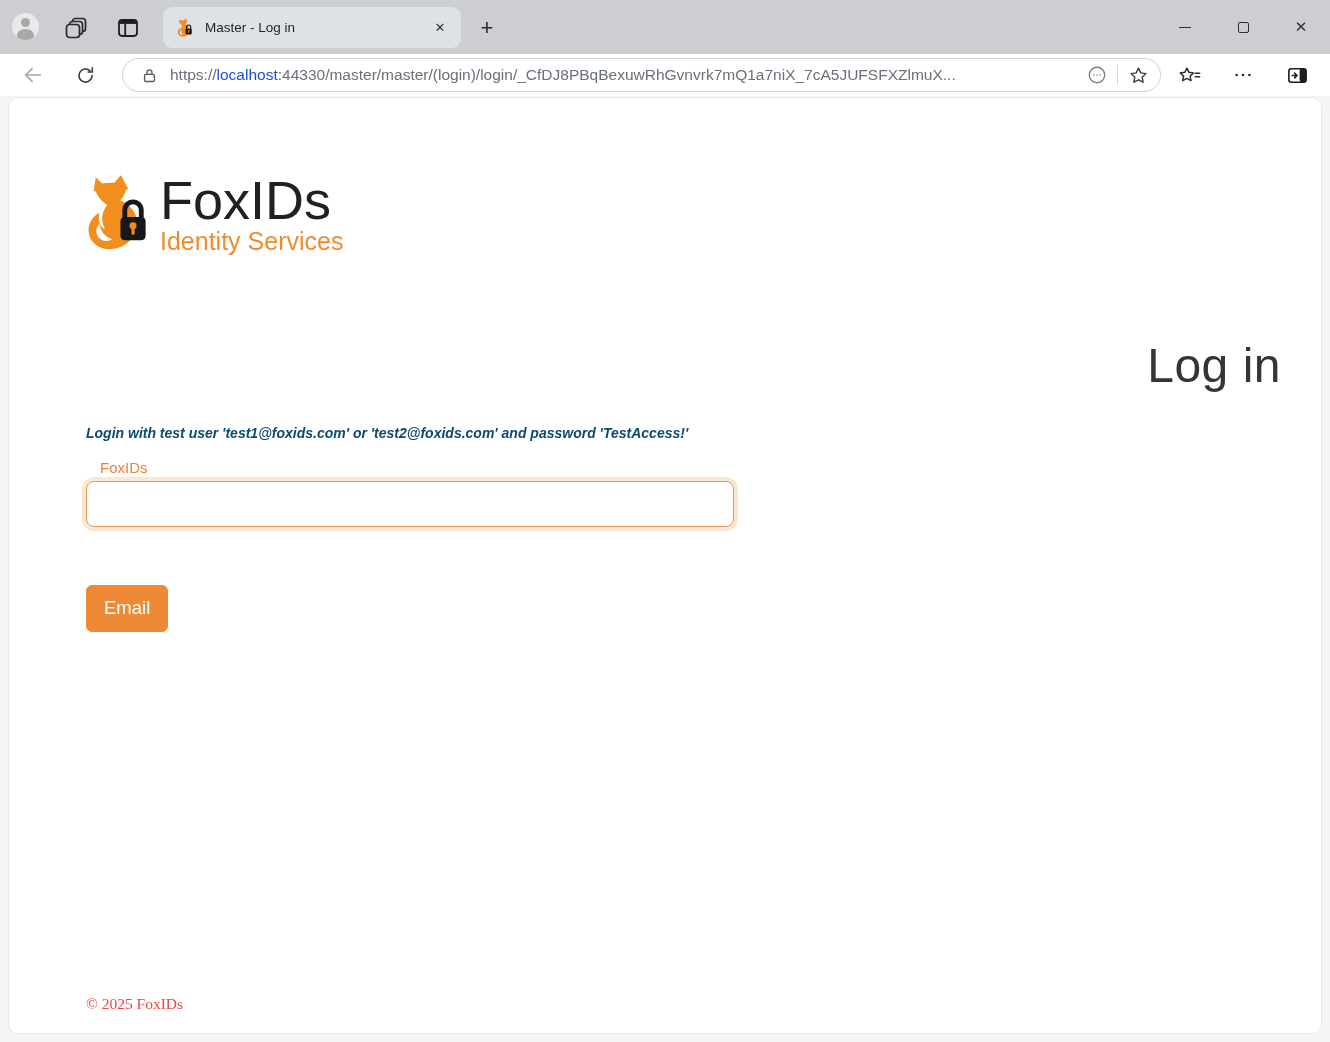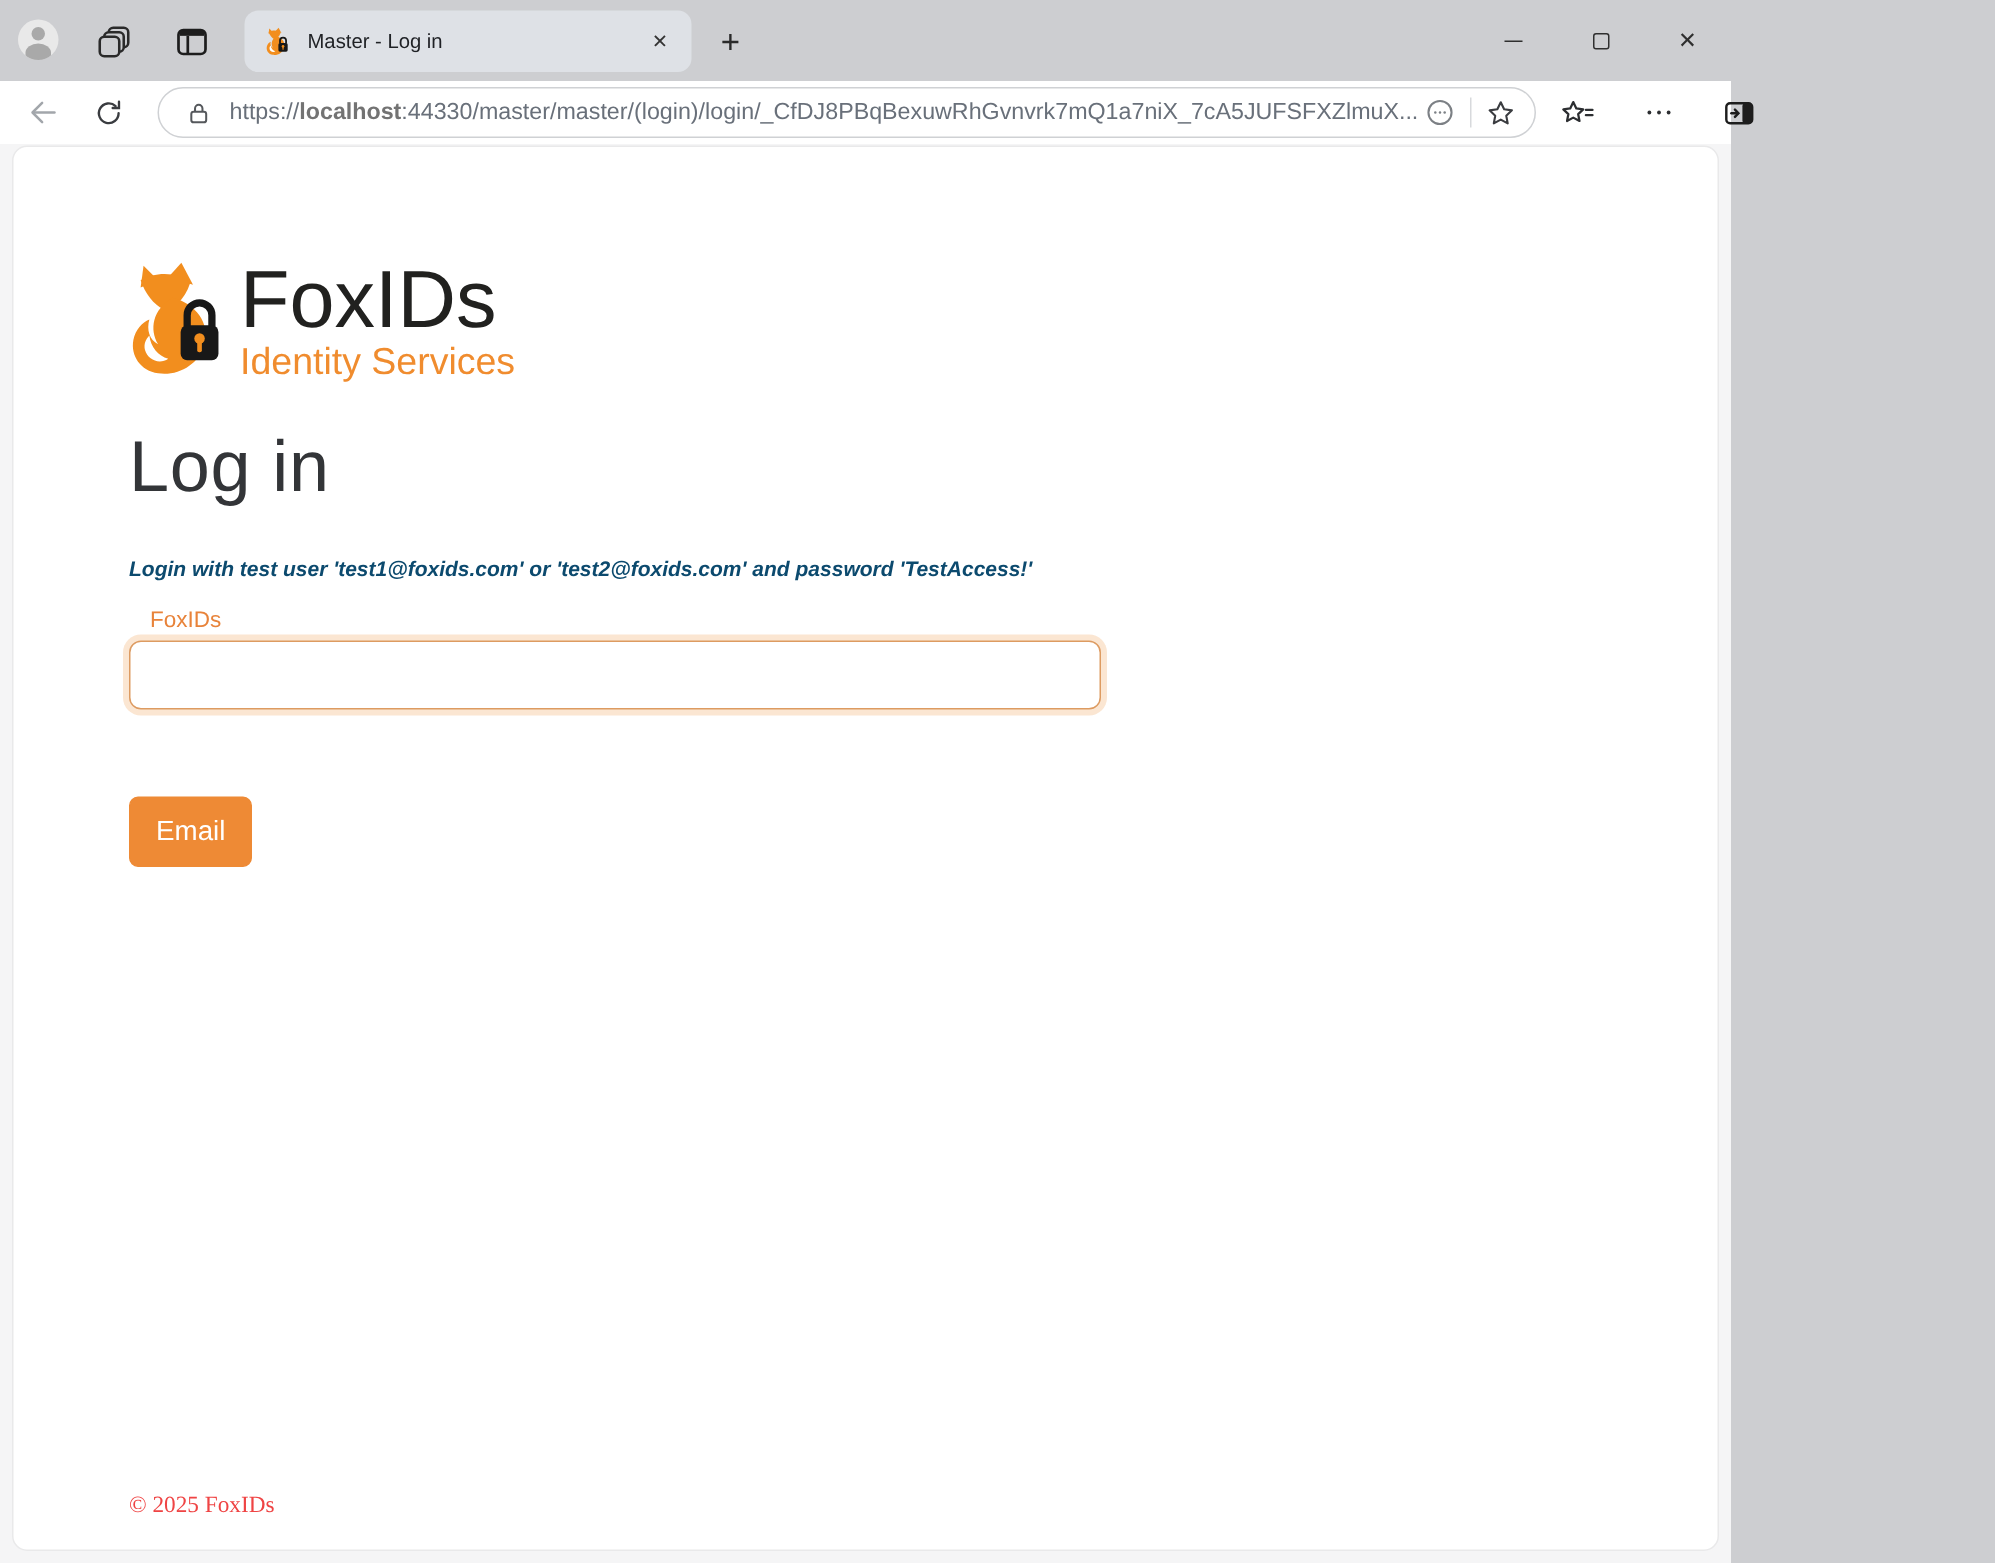--- a/index.html
+++ b/index.html
@@ -1,19 +1,19 @@
 <!DOCTYPE html>
 <html><head>
 <meta charset="utf-8">
 <style>
   * { margin:0; padding:0; box-sizing:border-box; }
   html,body { width:1330px; height:1042px; overflow:hidden; }
   body { font-family:"Liberation Sans", sans-serif; background:#cdced1; }
 
-  .screen { position:relative; width:1154px; height:1042px; display:flex; flex-direction:column; }
+  .screen { position:relative; width:1330px; height:1042px; display:flex; flex-direction:column; }
 
   
   .titlebar { position:relative; height:54px; background:#cdced1; flex:0 0 54px; }
   .tb-icon { position:absolute; top:14px; width:28px; height:28px; display:flex; align-items:center; justify-content:center; cursor:pointer; }
   .avatar { left:12px; width:27px; height:27px; border-radius:50%; background:#e9e9e9; overflow:hidden; position:absolute; top:13px; }
   .avatar .head { position:absolute; top:5px; left:9px; width:9px; height:9px; border-radius:50%; background:#a9a9a9; }
   .avatar .bodyshape { position:absolute; top:16px; left:5px; width:17px; height:12px; border-radius:50% 50% 0 0; background:#a9a9a9; }
   .ws-icon { left:62px; }
   .vt-icon { left:114px; }
 
@@ -30,41 +30,41 @@
   .close-x { font-size:15px; color:#2f2f2f; }
 
   
   .toolbar { height:42px; background:#ffffff; display:flex; align-items:center; position:relative; flex:0 0 42px; }
   .nav-btn { width:30px; height:30px; display:flex; align-items:center; justify-content:center; cursor:pointer; border-radius:6px; }
   .nav-back { margin-left:18px; }
   .nav-refresh { margin-left:22px; }
 
   .url-pill { margin-left:22px; width:1039px; height:34px; background:#fff; border:1px solid #cfd1d4; border-radius:17px; display:flex; align-items:center; padding:0 8px 0 18px; }
   .url-text { flex:1 1 auto; margin-left:12px; font-size:15.5px; white-space:nowrap; overflow:hidden; color:#69707a; }
-  .url-text .u-host { color:#737373; font-weight:700; }
+  .url-text .u-host { color:#1d4ed8; font-weight:400; }
   .pill-icon { width:28px; height:28px; display:flex; align-items:center; justify-content:center; cursor:pointer; flex:0 0 28px; }
   .pill-divider { width:1px; height:20px; background:#d7d9dc; margin:0 6px; }
 
   .tb-right { display:flex; align-items:center; margin-left:12px; gap:22px; }
   .tb-right .nav-btn { width:32px; }
 
   
   .viewport { flex:1 1 auto; background:#f5f5f6; padding:1px 8px 8px 8px; }
   .panel { position:relative; width:100%; height:100%; background:#ffffff; border:1px solid #e9e9ea; border-radius:10px; overflow:hidden; }
   .page-inner { padding:75px 40px 0 77px; }
 
   
   .logo-row { display:flex; align-items:flex-start; }
   .logo-fox { width:64px; height:82px; flex:0 0 64px; }
   .logo-text { margin-left:10px; }
   .brand-name { font-size:54px; font-weight:300; color:#21211f; line-height:1.0; letter-spacing:0px; }
   .brand-tagline { font-size:25px; color:#f08c2e; line-height:1.1; margin-top:1px; }
 
   
-  .login-heading { margin-top:28px; font-size:48px; font-weight:300; color:#333538; letter-spacing:0.5px; }
+  .login-heading { margin-top:82px; font-size:48px; font-weight:300; color:#333538; letter-spacing:0.5px;text-align:right; }
   .login-instructions { margin-top:28px; max-width:632px; font-size:14px; font-weight:700; font-style:italic; color:#0c4a6e; line-height:1.72; }
 
   .form-group { margin-top:14px; }
   .email-label { display:block; margin-left:14px; margin-bottom:5px; font-size:15px; color:#e8833a; }
   .email-input { width:648px; height:46px; border:1px solid #dd9b61; border-radius:8px; box-shadow:0 0 0 4px rgba(240,154,76,0.25); outline:none; padding:0 14px; font-size:16px; color:#212529; background:#fff; }
 
   .next-btn { margin-top:58px; display:inline-block; padding:0 17px; height:47px; background:#ee8a35; border:1px solid #ee8a35; border-radius:6px; color:#ffffff; font-size:18.5px; font-family:"Liberation Sans", sans-serif; cursor:pointer; }
 
   .footer-copyright { position:absolute; left:77px; bottom:20px; font-family:"Liberation Serif", serif; font-size:15.5px; color:#ef4444; }
 

